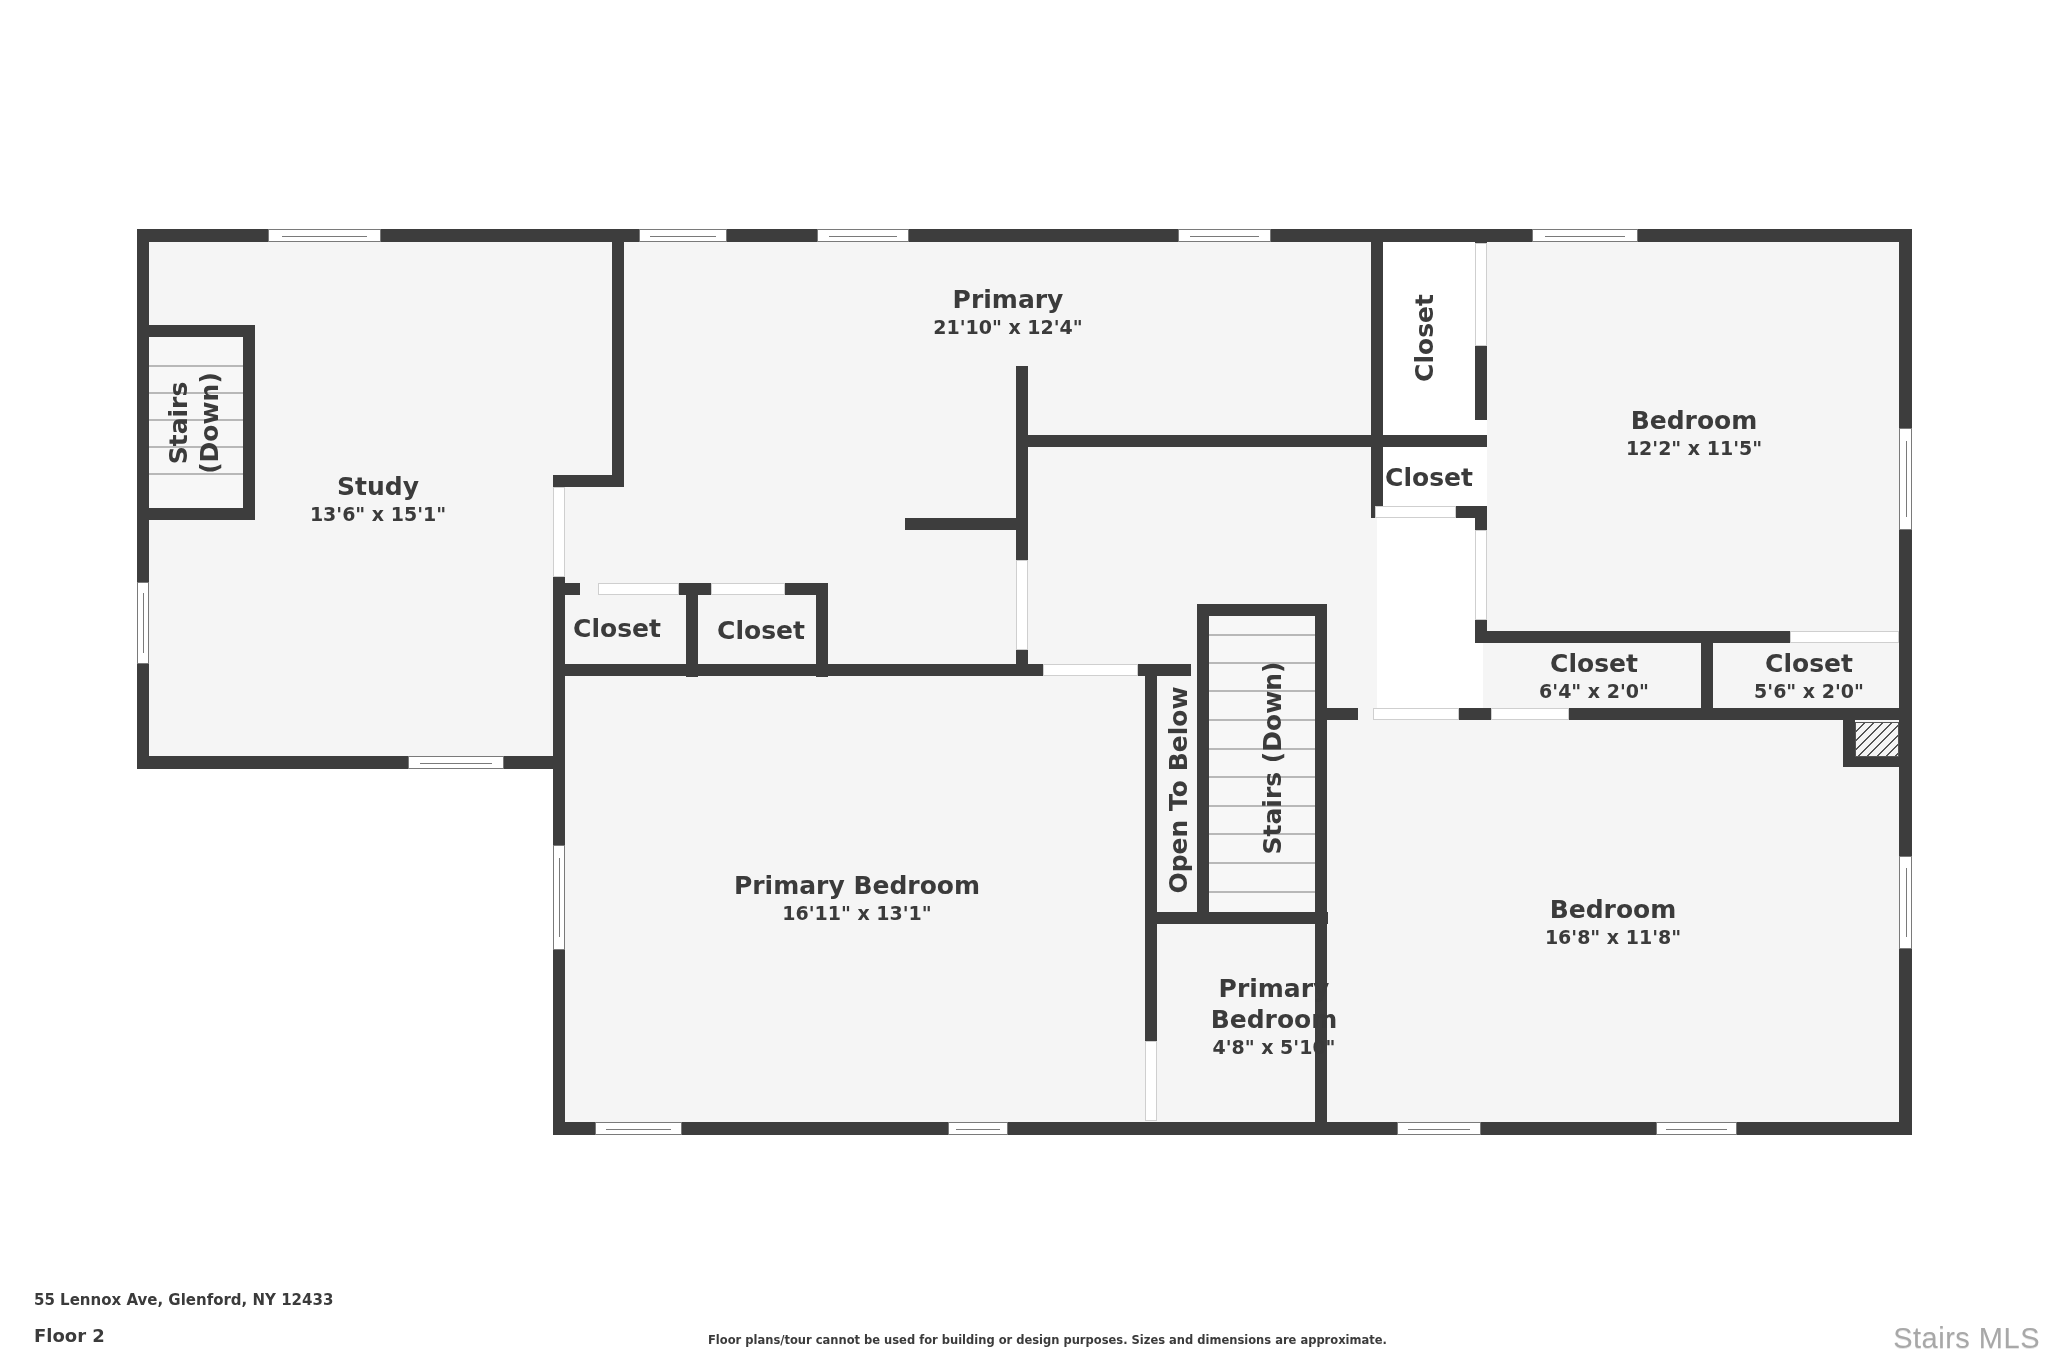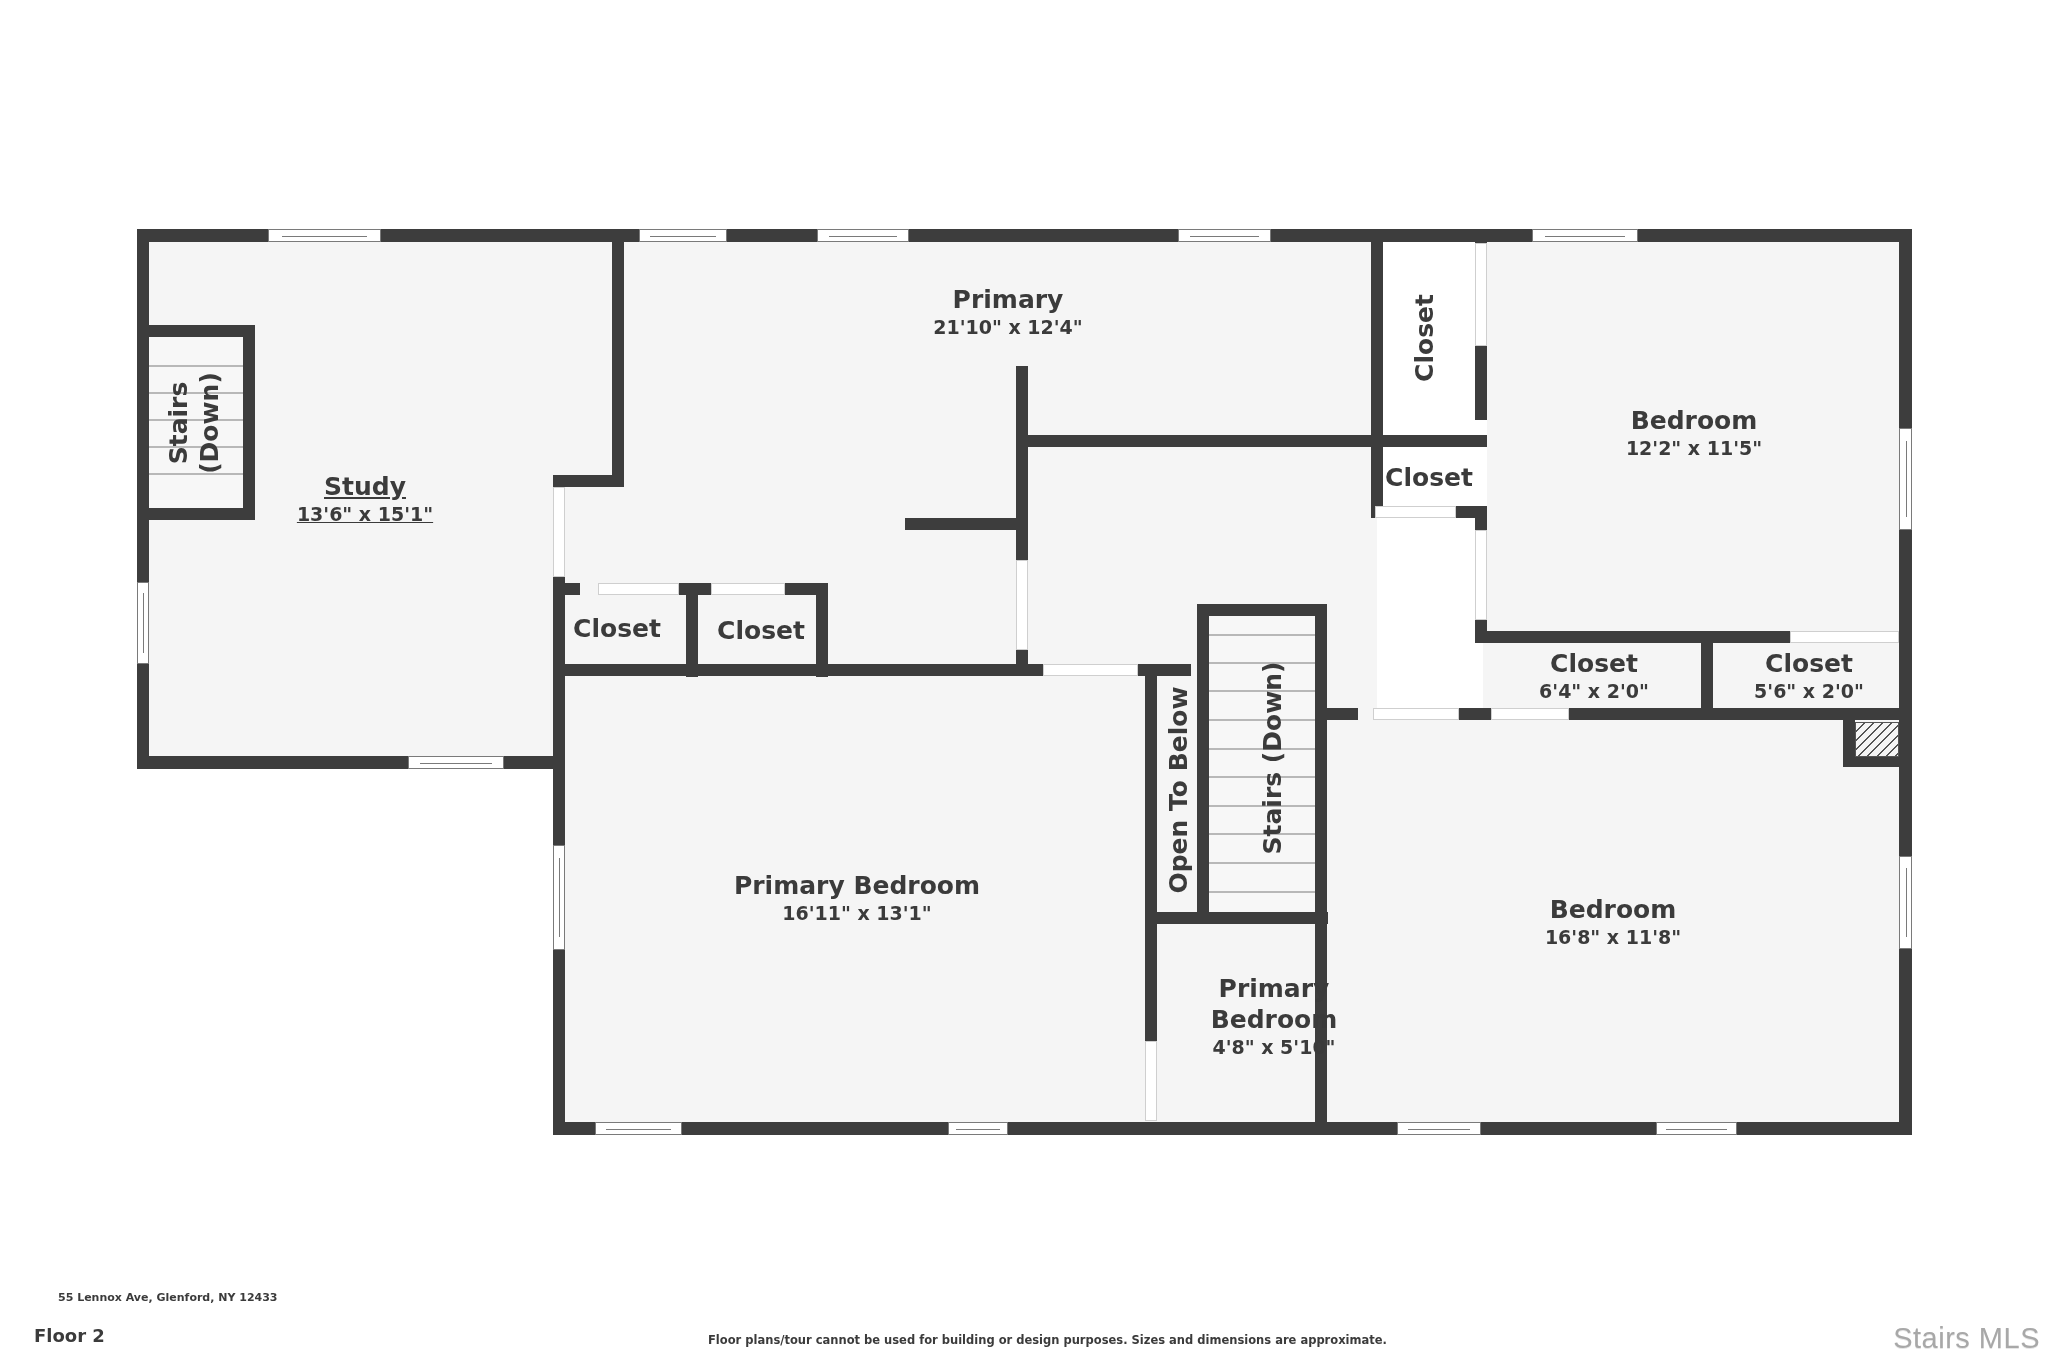--- a/index.html
+++ b/index.html
@@ -13,21 +13,21 @@
   .win.v::after { content:""; position:absolute; top:12%; bottom:12%; left:50%; width:0; border-left:1.5px solid #7a7a7a; }
   .door { position:absolute; background:#ffffff; box-sizing:border-box; border:1px solid #cfcfcf; }
   .stairs { position:absolute; background:#f7f7f7; }
   .tread { position:absolute; background:#b8b8b8; }
   .hatch { position:absolute; background:repeating-linear-gradient(135deg, #f5f5f5 0 5px, #555 5px 6.5px); border:1px solid #555; box-sizing:border-box; }
   .room-label { position:absolute; transform:translate(-50%,-50%); text-align:center; color:#3b3b3b; white-space:nowrap; }
   .room-name { display:block; font-weight:bold; font-size:25px; line-height:31px; }
   .room-dim { display:block; font-weight:bold; font-size:19px; line-height:25px; }
   .rot { transform:translate(-50%,-50%) rotate(-90deg); }
   .footer-text { position:absolute; color:#3b3b3b; font-weight:bold; }
-  #addr { left:34px; top:1291px; font-size:11px;margin-left:24px; }
+  #addr { left:34px; top:1291px; font-size:15px; }
   #floor { left:34px; top:1325px; font-size:18px; }
   #disclaimer { left:708px; top:1333px; font-size:11.5px; }
   #watermark { right:8px; top:1322px; font-size:29px; color:#a8a8a8; font-family:"Liberation Sans", sans-serif; letter-spacing:0.5px; font-weight:normal;
                text-shadow: 0 1px 0 #e5e5e5; }
 </style>
 </head>
 <body>
 
 <div id="plan">
   <div id="floors-layer">
@@ -128,21 +128,21 @@
       <div class="win v" style="left: 1899px; top: 428px; width: 13px; height: 102px;"></div>
       <div class="win v" style="left: 1899px; top: 856px; width: 13px; height: 93px;"></div>
       <div class="win v" style="left: 553px; top: 845px; width: 12px; height: 105px;"></div>
       <div class="win h" style="left: 595px; top: 1122px; width: 87px; height: 13px;"></div>
       <div class="win h" style="left: 948px; top: 1122px; width: 60px; height: 13px;"></div>
       <div class="win h" style="left: 1397px; top: 1122px; width: 84px; height: 13px;"></div>
       <div class="win h" style="left: 1656px; top: 1122px; width: 81px; height: 13px;"></div>
       <div class="hatch" style="left: 1855px; top: 722px; width: 44px; height: 35px;"></div>
     </div>
   <div id="labels-layer">
-      <div class="room-label" style="left: 365px; top: 499px; text-decoration: underline;">
+      <div class="room-label" style="left: 378px; top: 499px;">
         <span class="room-name">Study</span>
         <span class="room-dim">13'6" x 15'1"</span>
       </div>
       <div class="room-label" style="left: 1008px; top: 312px;">
         <span class="room-name">Primary</span>
         <span class="room-dim">21'10" x 12'4"</span>
       </div>
       <div class="room-label rot" style="left: 1424px; top: 338px;">
         <span class="room-name">Closet</span>
       </div>

